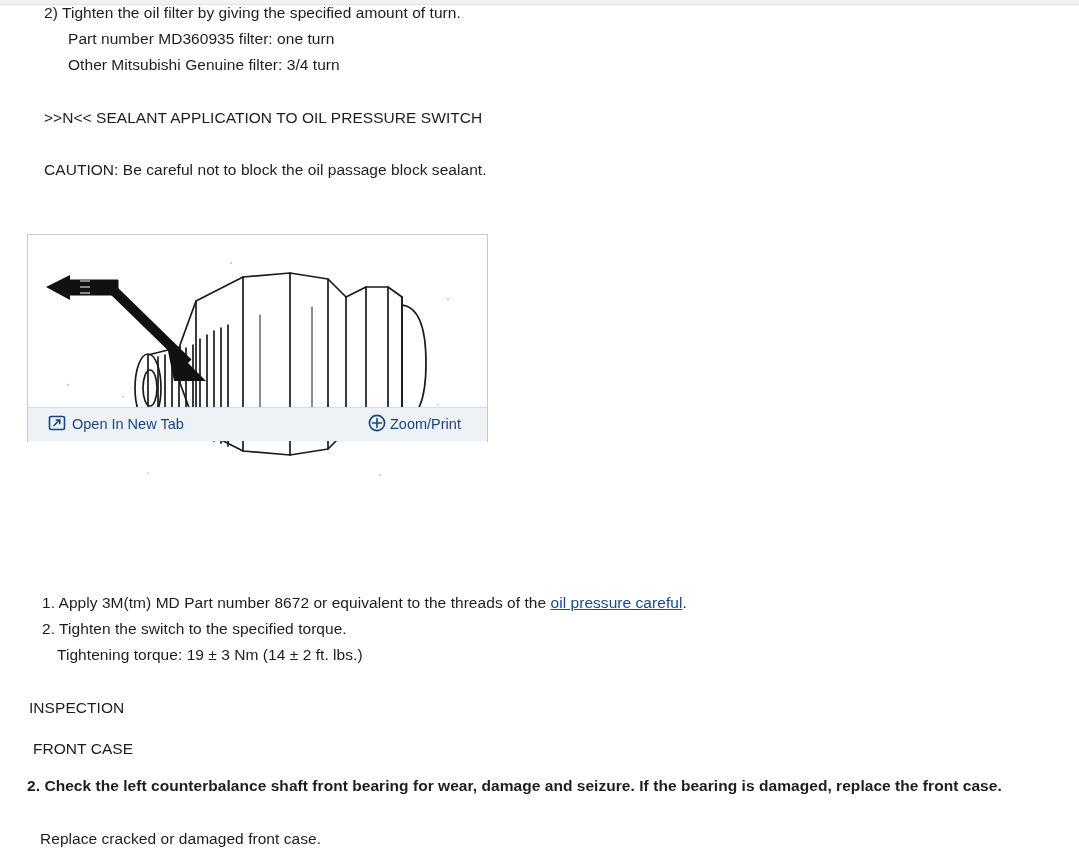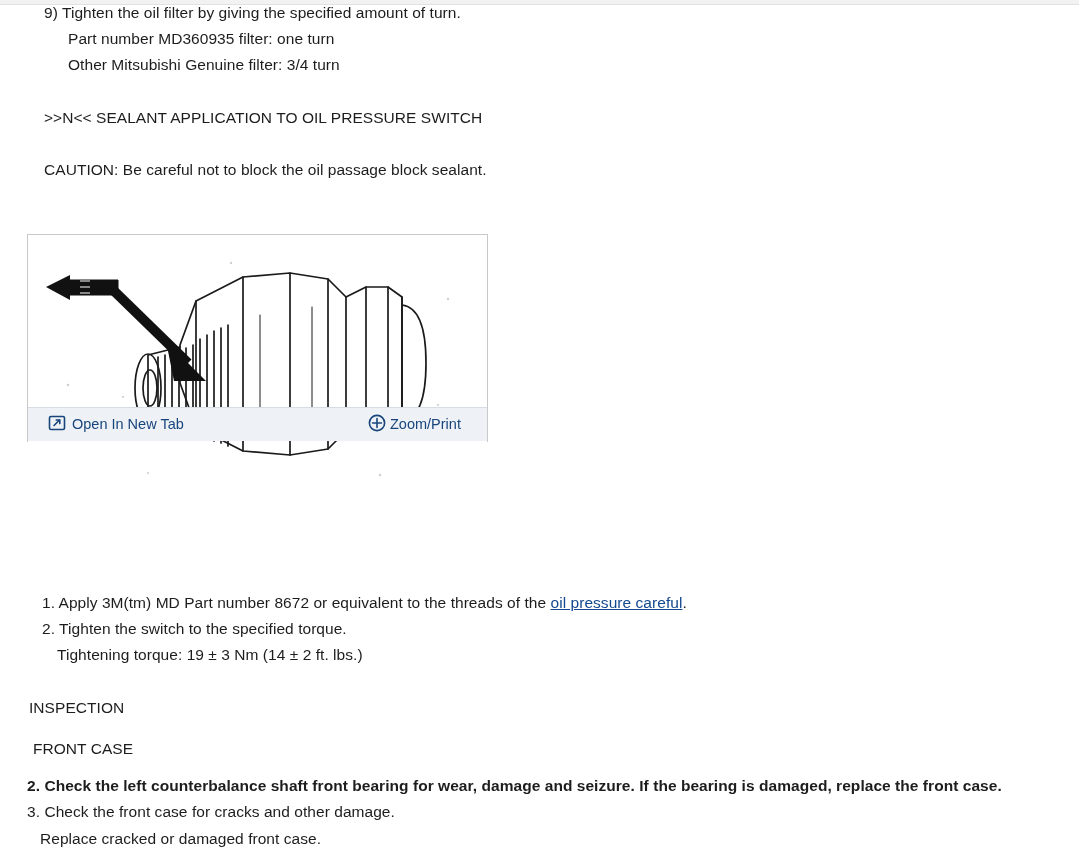--- a/index.html
+++ b/index.html
@@ -94,21 +94,21 @@
     cursor: pointer;
   }
 </style>
 </head>
 <body>
 
 <div class="page">
 
   <div class="topbar"></div>
 
-  <div class="txt" style="left:44px; top:3px;">9) Tighten the oil filter by giving the specified amount of turn.</div>
+  <div class="txt" style="left:44px; top:3px;">2) Tighten the oil filter by giving the specified amount of turn.</div>
   <div class="txt" style="left:68px; top:29px;">Part number MD360935 filter: one turn</div>
   <div class="txt" style="left:68px; top:55px;">Other Mitsubishi Genuine filter: 3/4 turn</div>
   <div class="txt" style="left:44px; top:108px;">&gt;&gt;N&lt;&lt; SEALANT APPLICATION TO OIL PRESSURE SWITCH</div>
   <div class="txt" style="left:44px; top:160px;">CAUTION: Be careful not to block the oil passage block sealant.</div>
 
   <div class="figure-box">
     <div class="figure-art">
       <svg width="459" height="254" viewBox="0 0 459 254" xmlns="http://www.w3.org/2000/svg">
         <rect x="0" y="0" width="459" height="254" fill="#ffffff"></rect>
         <g fill="none" stroke="#1a1a1a" stroke-width="1.7" stroke-linejoin="round" stroke-linecap="round">
@@ -184,16 +184,15 @@
   </div>
 
   <div class="txt" style="left:42px; top:593px; white-space:nowrap;"><span>1. Apply 3M(tm) MD Part number 8672 or equivalent to the threads of the </span><a class="inline-link" href="#">oil pressure careful</a><span>.</span></div>
 
   <div class="txt" style="left:42px; top:619px;">2. Tighten the switch to the specified torque.</div>
   <div class="txt" style="left:57px; top:645px;">Tightening torque: 19 ± 3 Nm (14 ± 2 ft. lbs.)</div>
 
   <div class="txt" style="left:29px; top:698px;">INSPECTION</div>
   <div class="txt" style="left:33px; top:739px;">FRONT CASE</div>
   <div class="txt" style="left:27px; top:776px;font-weight:bold;">2. Check the left counterbalance shaft front bearing for wear, damage and seizure. If the bearing is damaged, replace the front case.</div>
-  <div class="txt" style="left:27px; top:802px;">3. Check the front case for cracks and other damage.</div>
   <div class="txt" style="left:40px; top:829px;">Replace cracked or damaged front case.</div>
 
 </div>
 
 </body></html>

